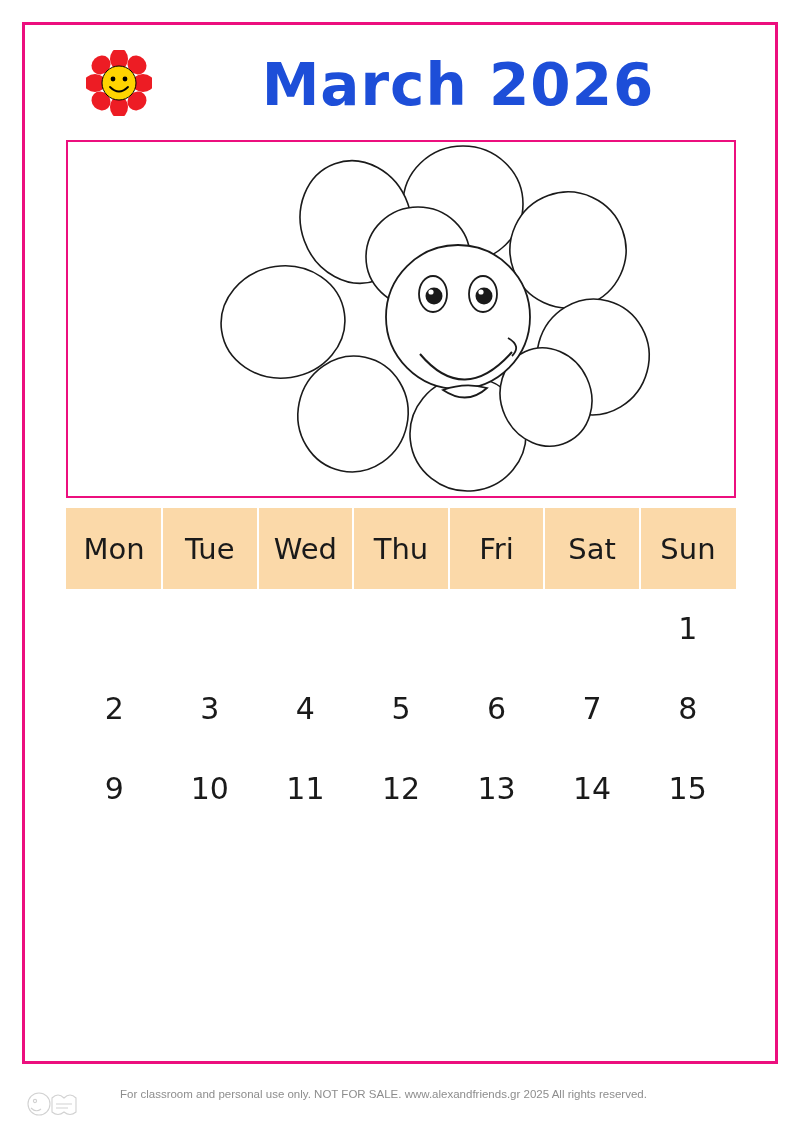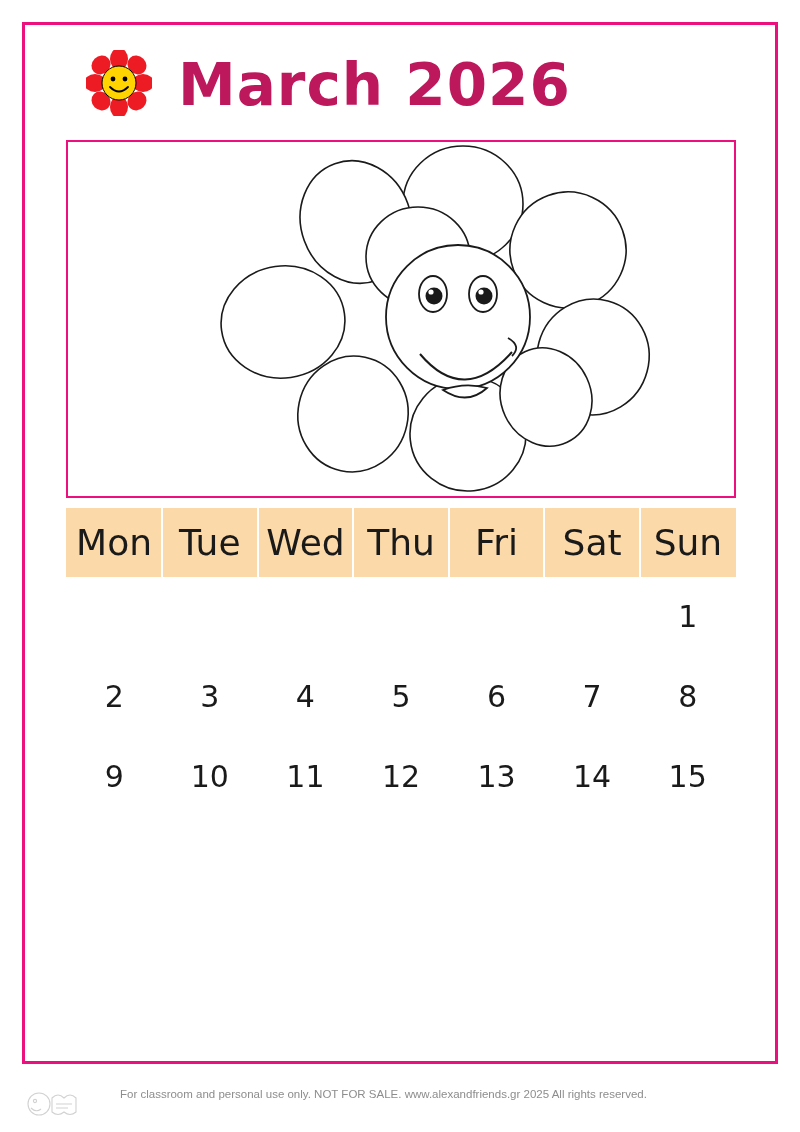--- a/index.html
+++ b/index.html
@@ -50,26 +50,26 @@
     top: 10px;
     width: 66px;
     height: 66px;
   }
 
   .title {
     position: absolute;
     left: 130px;
     top: 0px;
     width: 560px;
-    text-align: left;
+    text-align: center;
     font-family: "DejaVu Sans", sans-serif;
     font-weight: bold;
     font-size: 58px;
     letter-spacing: 1px;
-    color: #be185d;
+    color: #1d4ed8;
     line-height: 90px;
     white-space: nowrap;
   }
 
   
   .image-box {
     position: absolute;
     left: 66px;
     top: 140px;
     width: 670px;
@@ -92,24 +92,24 @@
   }
   table.cal {
     border-collapse: collapse;
     width: 670px;
     table-layout: fixed;
   }
   table.cal thead th {
     background: #fbd9a9;
     border: 1px solid #fbd9a9;
     font-family: "DejaVu Sans", sans-serif;
-    font-size: 36px;
+    font-size: 29px;
     font-weight: normal;
     color: #1a1a1a;
-    height: 68px;
+    height: 80px;
     text-align: center;
     vertical-align: middle;
   }
   table.cal thead th.col-div {
     border-left: 2px solid #ffffff;
     margin-left: 42px;
   }
   table.cal tbody td {
     height: 80px;
     text-align: center;

